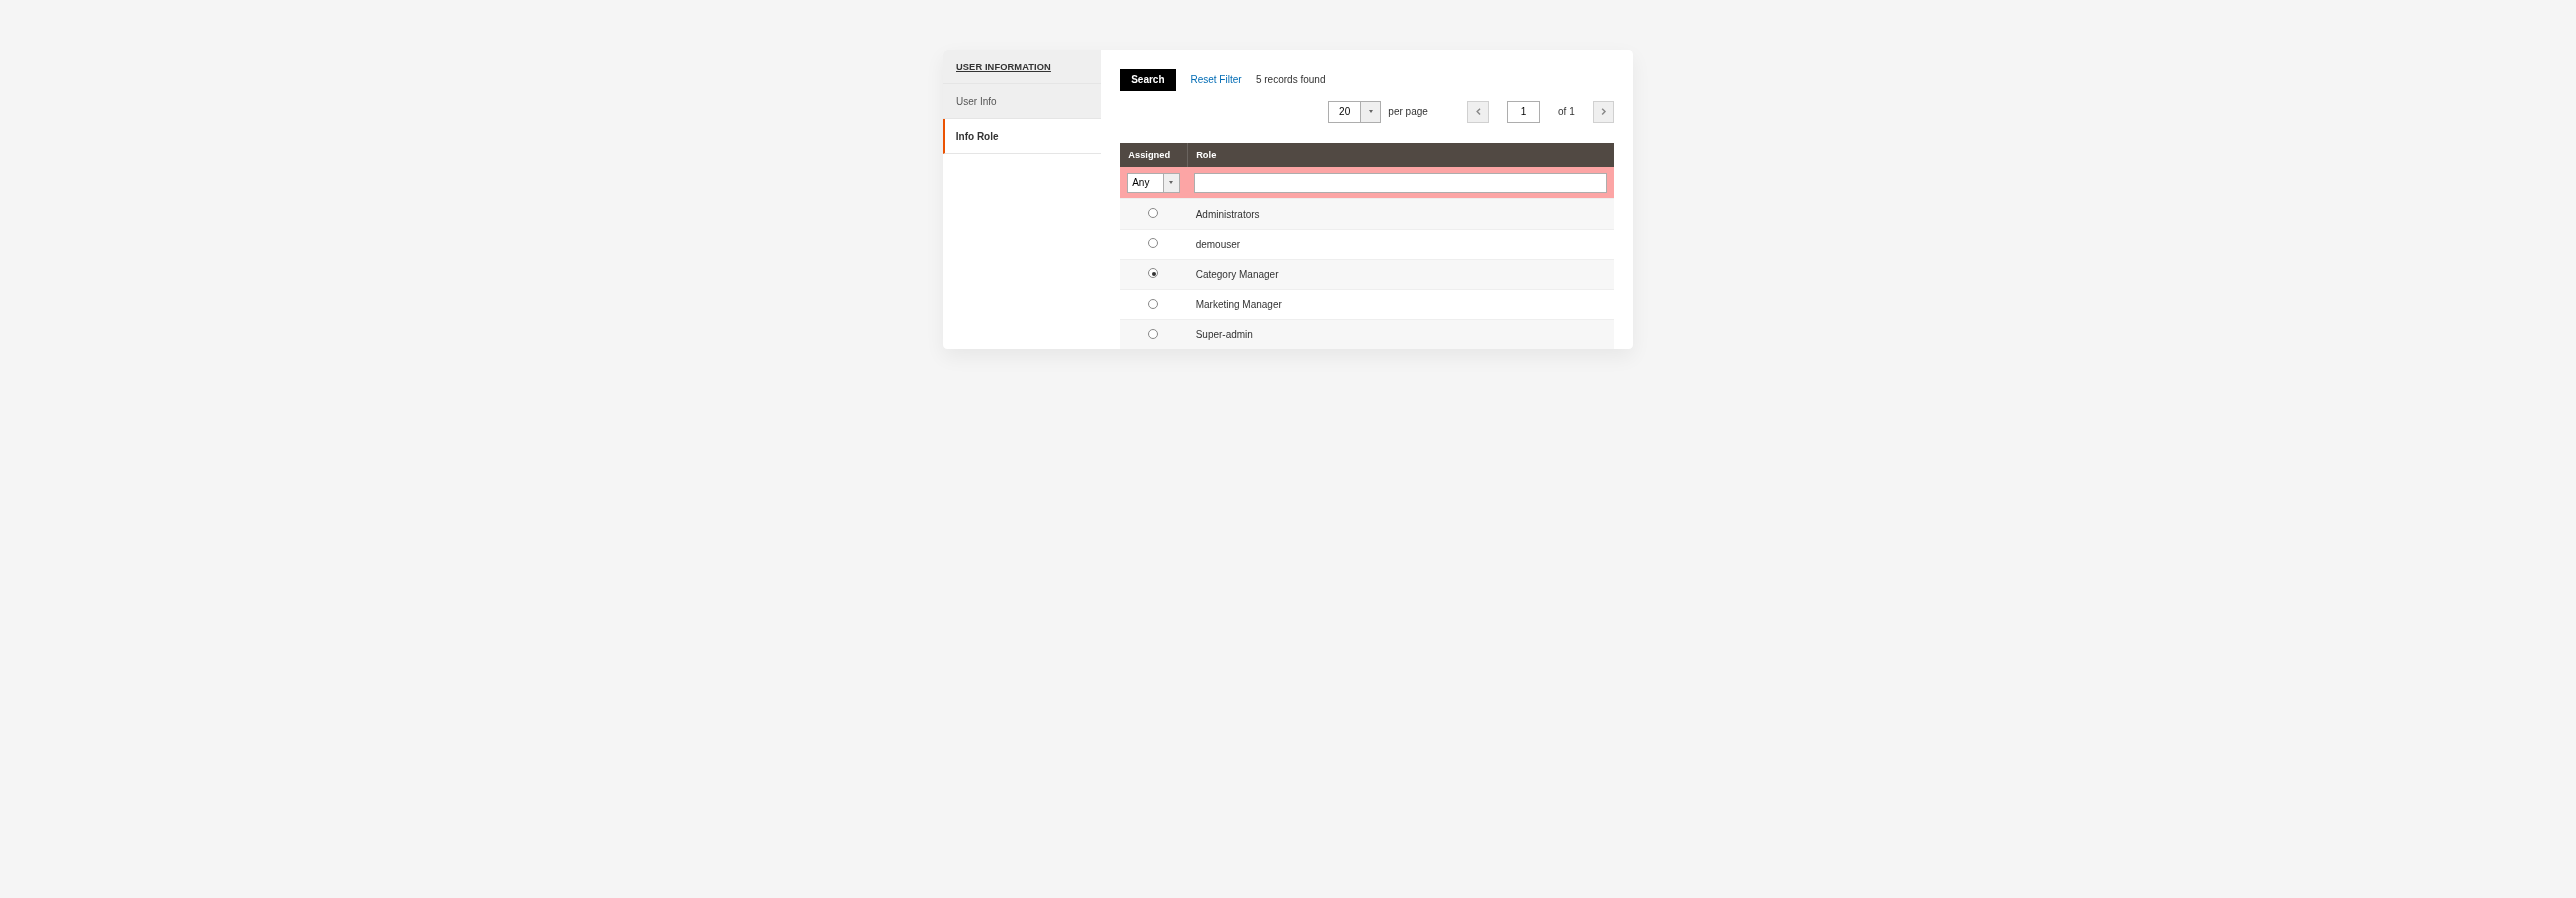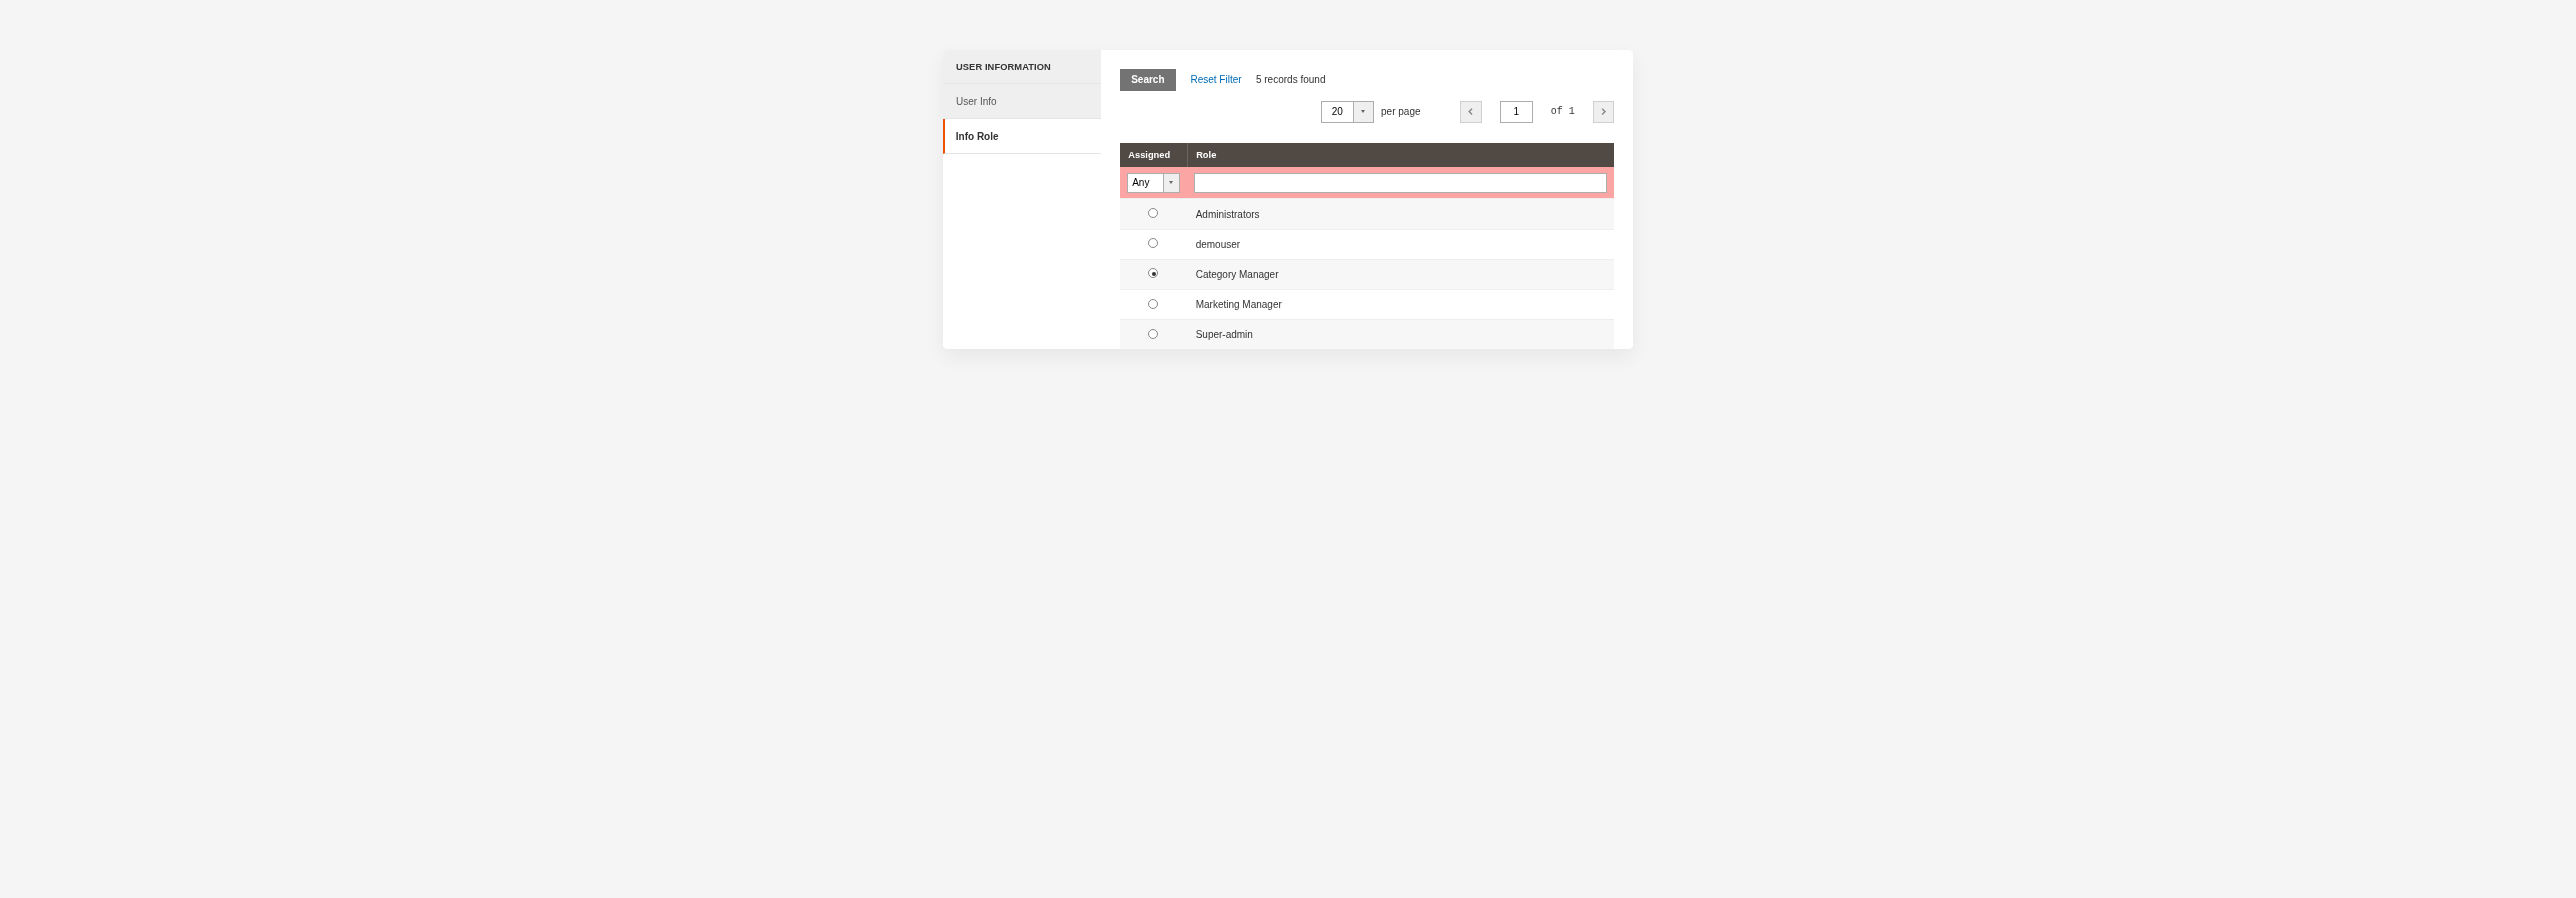--- a/index.html
+++ b/index.html
@@ -25,20 +25,21 @@
     flex-shrink: 0;
   }
   .sidebar-header {
     background: #efefef;
     padding: 11.5px 13px;
     font-weight: 700;
     font-size: 9.3px;
     letter-spacing: 0.1px;
     color: #333;
     border-bottom: 0.7px solid #e5e5e5;
+    text-decoration: underline;
   }
   .sidebar-item {
     padding: 11.5px 13px;
     font-size: 10px;
     color: #555;
     background: #efefef;
     border-bottom: 0.7px solid #e5e5e5;
     cursor: pointer;
   }
   .sidebar-item.active {
@@ -52,21 +53,21 @@
     flex: 1;
     padding: 18.7px 18.7px 0 18.7px;
   }
   .toolbar-top {
     display: flex;
     align-items: center;
     gap: 14.4px;
     margin-bottom: 10px;
   }
   .btn-dark {
-    background: #737373;
+    background: #000000;
     color: #fff;
     border: none;
     padding: 5.7px 11.5px;
     font-size: 10px;
     font-weight: 600;
     cursor: pointer;
   }
   .link-reset {
     color: #006bb4;
     cursor: pointer;
@@ -128,21 +129,21 @@
     cursor: pointer;
   }
   .pager-btn svg { width: 7.2px; height: 7.2px; stroke: #888; stroke-width:2; fill:none;}
   .page-input {
     border: 0.7px solid #adadad;
     width: 33px;
     height: 21.6px;
     text-align: center;
     font-size: 10px;
   }
-  .of-text { color:#333;font-family:Liberation Mono, monospace; }
+  .of-text { color:#333; }
   .per-page-label { color:#333; margin-right: 21.6px;}
   table.grid {
     width: 100%;
     border-collapse: collapse;
     margin-top: 20px;
   }
   table.grid thead th {
     background: #514943;
     color: #fff;
     font-weight: 600;

